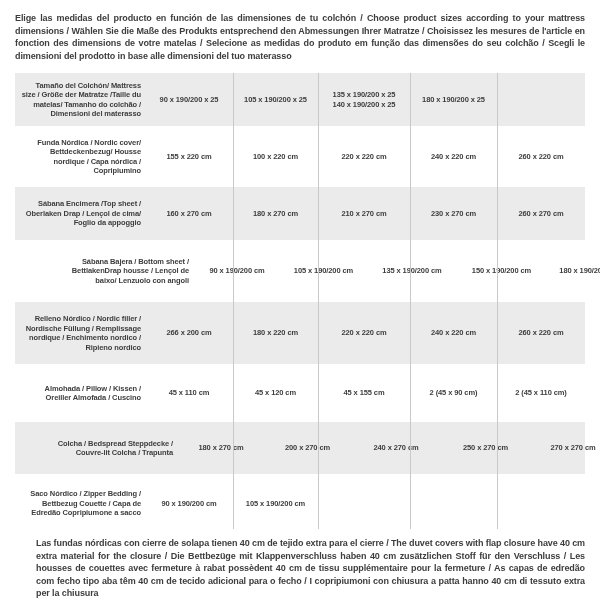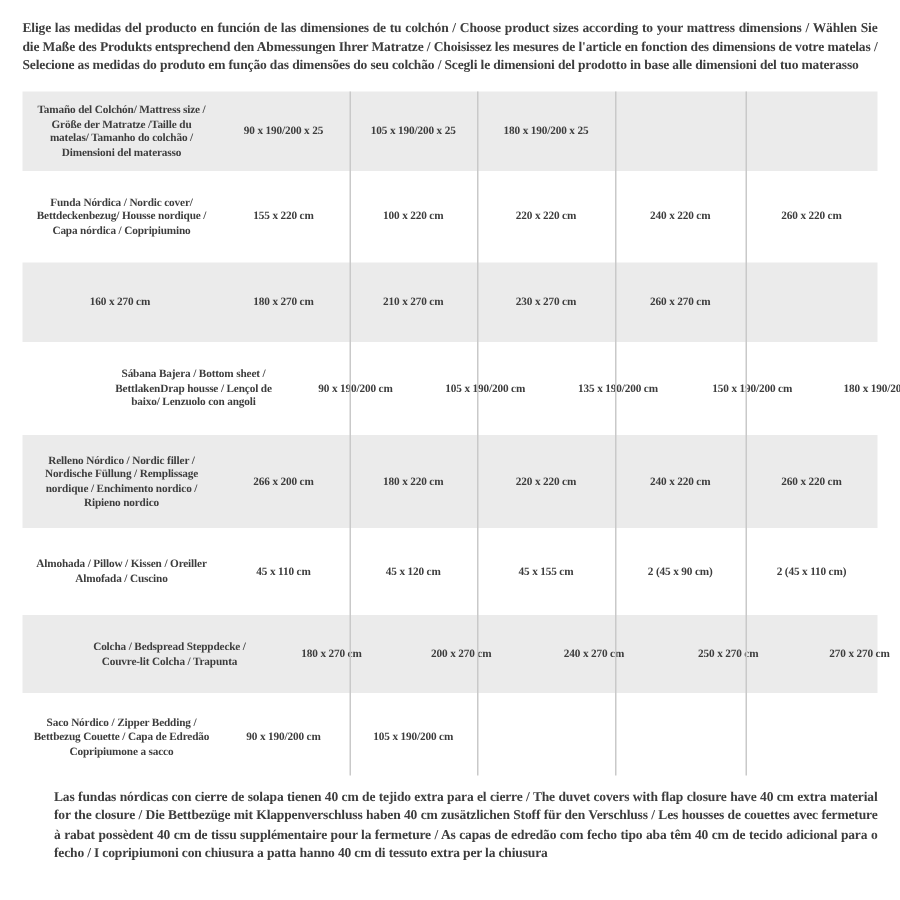--- a/index.html
+++ b/index.html
@@ -2,21 +2,21 @@
 <html style="--background: #ffffff; --row-stripe: #ebebeb; --divider: #c9c9c9; --text: #3d3d3d;"><head>
 <meta charset="utf-8">
 <style>
   html,body{margin:0;padding:0;background:#fff;}
   .page{
     position:relative;
     width:600px;height:600px;
     box-sizing:border-box;
     padding:12px 15px;
     background:var(--background,#fff);
-    font-family:Liberation Serif, serif;
+    font-family:Liberation Sans, sans-serif;
     color:var(--text,#3d3d3d);
     overflow:hidden;
     border-radius:18px;
   }
   .intro,.note{
     margin:0;
     font-size:9px;
     line-height:12.5px;
     font-weight:bold;
     text-align:justify;
@@ -32,21 +32,21 @@
     align-items:center;
     margin-bottom:2px;
   }
   .rows .trow:nth-child(odd){background:var(--row-stripe,#ebebeb);}
   .cell{box-sizing:border-box;}
   .cell.label{
     padding:5px 4px 5px 6px;
     font-size:7.5px;
     line-height:9.5px;
     font-weight:bold;
-    text-align:center;
+    text-align:right;
     letter-spacing:-0.1px;
   }
   .cell.val{
     text-align:center;
     font-size:7.5px;
     line-height:10px;
     font-weight:bold;
     white-space:pre-line;
     letter-spacing:-0.1px;
     padding:2px 1px;
@@ -76,33 +76,36 @@
 
   <p class="intro">Elige las medidas del producto en función de las dimensiones de tu colchón / Choose product sizes according to your mattress dimensions / Wählen Sie die Maße des Produkts entsprechend den Abmessungen Ihrer Matratze / Choisissez les mesures de l'article en fonction des dimensions de votre matelas / Selecione as medidas do produto em função das dimensões do seu colchão / Scegli le dimensioni del prodotto in base alle dimensioni del tuo materasso</p>
 
   <div class="table">
     <div class="rows">
 
       <div class="trow">
         <div class="cell label">Tamaño del Colchón/ Mattress size / Größe der Matratze /Taille du matelas/ Tamanho do colchão / Dimensioni del materasso</div>
         <div class="cell val">90 x 190/200 x 25</div>
         <div class="cell val">105 x 190/200 x 25</div>
+        <div class="cell val">135 x 190/200 x 25
+140 x 190/200 x 25</div>
         <div class="cell val">180 x 190/200 x 25</div>
       </div>
 
       <div class="trow">
         <div class="cell label">Funda Nórdica /  Nordic cover/ Bettdeckenbezug/ Housse nordique  / Capa nórdica / Copripiumino</div>
         <div class="cell val">155 x 220 cm</div>
         <div class="cell val">100 x 220 cm</div>
         <div class="cell val">220 x 220 cm</div>
         <div class="cell val">240 x 220 cm</div>
         <div class="cell val">260 x 220 cm</div>
       </div>
 
       <div class="trow">
+        <div class="cell label">Sábana Encimera /Top sheet / Oberlaken Drap / Lençol de cima/ Foglio da appoggio</div>
         <div class="cell val">160 x 270 cm</div>
         <div class="cell val">180 x 270 cm</div>
         <div class="cell val">210 x 270 cm</div>
         <div class="cell val">230 x 270 cm</div>
         <div class="cell val">260 x 270 cm</div>
       </div>
 
       <div class="trow">
         <div class="cell label">Sábana Bajera / Bottom sheet / BettlakenDrap housse / Lençol de baixo/ Lenzuolo con angoli</div>
         <div class="cell val">90 x 190/200 cm</div>

